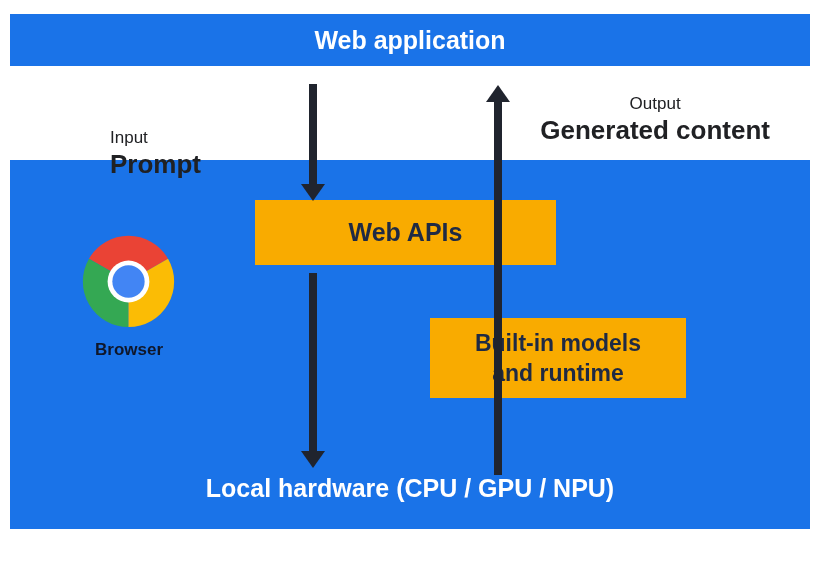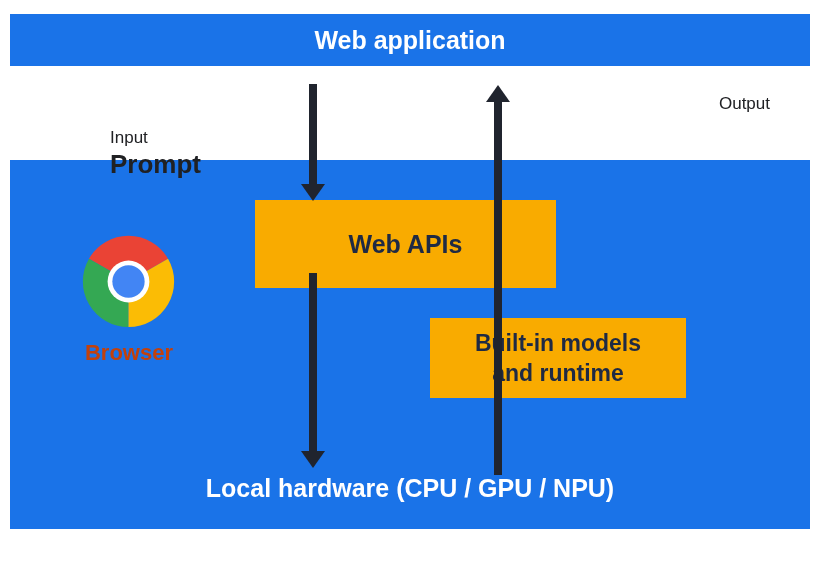--- a/index.html
+++ b/index.html
@@ -14,26 +14,26 @@
   .middle { position:absolute; left:10px; top:160px; width:800px; height:296px; background:#1A73E8; z-index:1; }
 
   .gap-label { position:absolute; top:92px; color:#202124; z-index:2; }
   .gap-label .caption { font-size:17px; line-height:24px; font-weight:normal; }
   .gap-label .value { font-size:26px; line-height:29px; font-weight:bold; }
   .gap-label.left  { left:110px; text-align:left;margin-top:34px; }
   .gap-label.right { right:50px; text-align:center; }
 
   .chrome-logo { position:absolute; left:81px; top:234px; width:95px; height:95px; z-index:2; }
   .browser-label { position:absolute; left:39px; top:340px; width:180px; text-align:center;
-                   color:#c2410c; font-size:22px; font-weight:bold; z-index:2; }
+                   color:#0f172a; font-size:17px; font-weight:bold; z-index:2; }
 
   .yellow-box { position:absolute; background:#F9AB00; color:#1F2A44; font-weight:bold;
                 display:flex; flex-direction:column; align-items:center; justify-content:center;
                 text-align:center; z-index:2; }
-  .web-apis { left:255px; top:200px; width:301px; height:88px; font-size:25px; }
+  .web-apis { left:255px; top:200px; width:301px; height:65px; font-size:25px; }
   .builtin  { left:430px; top:318px; width:256px; height:80px; font-size:23px; line-height:30px; }
 
   .vline { position:absolute; width:8px; background:#20242E; z-index:3; }
   .arrowhead { position:absolute; width:0; height:0; z-index:3; }
   .arrowhead.down { border-left:12px solid transparent; border-right:12px solid transparent;
                     border-top:17px solid #20242E; }
   .arrowhead.up   { border-left:12px solid transparent; border-right:12px solid transparent;
                     border-bottom:17px solid #20242E; }
 </style>
 </head>
@@ -44,20 +44,21 @@
   <div class="bar top-bar">
     <span>Web application</span>
   </div>
 
   <div class="gap-label left">
     <div class="caption">Input</div>
     <div class="value">Prompt</div>
   </div>
   <div class="gap-label right">
     <div class="caption">Output</div>
+    <div class="value">Generated content</div>
   </div>
 
   <div class="middle"></div>
 
   <div class="chrome-logo">
     <svg viewBox="0 0 100 100" width="95" height="95" aria-hidden="true">
       <path d="M50 50 L8.4 26 A48 48 0 0 1 91.6 26 Z" fill="#EA4335"></path>
       <path d="M50 50 L8.4 26 A48 48 0 0 0 50 98 Z" fill="#34A853"></path>
       <path d="M50 50 L50 98 A48 48 0 0 0 91.6 26 Z" fill="#FBBC05"></path>
       <circle cx="50" cy="50" r="22" fill="#ffffff"></circle>

